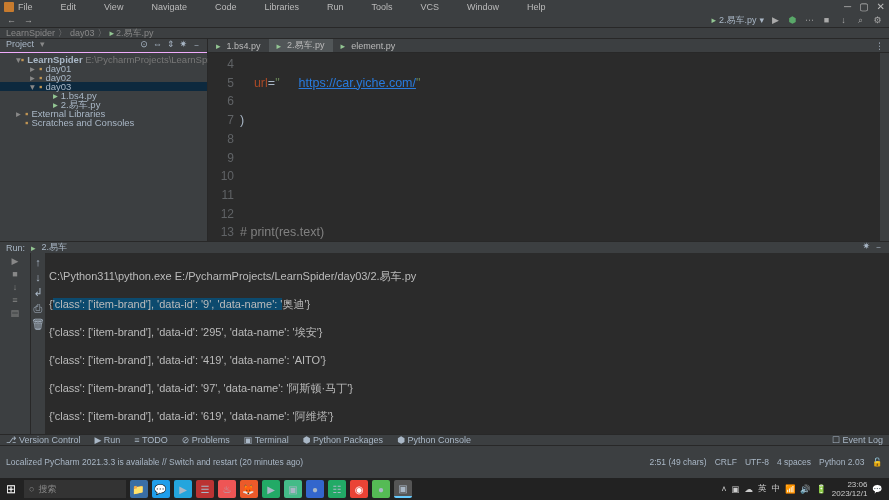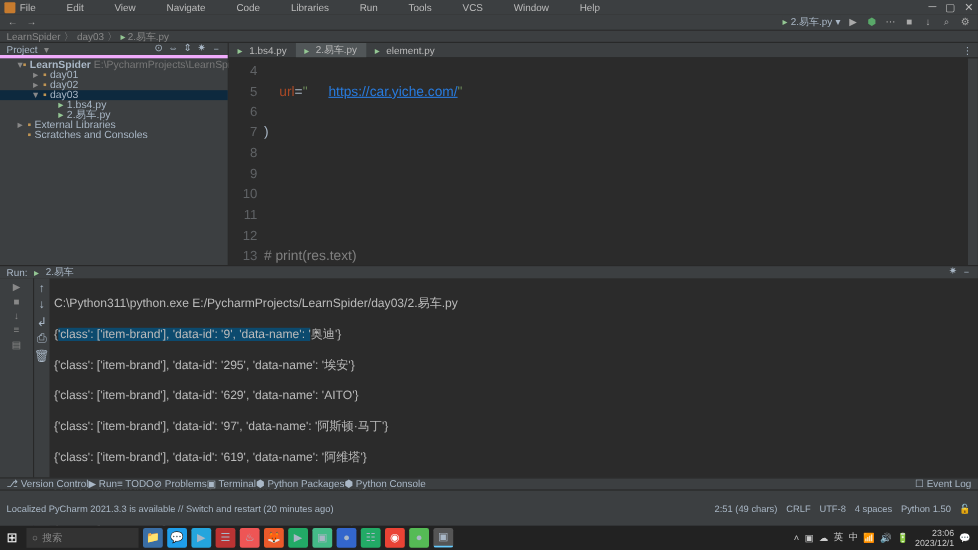--- a/index.html
+++ b/index.html
@@ -20,21 +20,21 @@
 .stop-btn { color: #c75450; }
 
 
 .crumb-row { height: 11px; background: #3c3f41; display: flex; align-items: center; padding: 0 6px; font-size: 9px; color: #888; border-bottom: 1px solid #282828; }
 
 
 .main { flex: 1; display: flex; background: #2b2b2b; overflow: hidden; }
 
 
 .sidebar { width: 208px; background: #3c3f41; display: flex; flex-direction: column; border-right: 1px solid #282828; }
-.side-header { height: 14px; display: flex; align-items: center; padding: 0 6px; font-size: 9px; gap: 6px; border-bottom: 3px solid #f0abfc; }
+.side-header { height: 14px; display: flex; padding: 0 6px; font-size: 9px; gap: 6px; border-bottom: 1px solid #f0abfc; }
 .side-header .icons-right { margin-left: auto; display: flex; gap: 5px; }
 .tree { padding: 2px 0; font-size: 9.5px; line-height: 9px; }
 .tree-item { height: 9px; display: flex; align-items: center; padding-left: 4px; white-space: nowrap; }
 .tree-item.selected { background: #0d293e; }
 .tree-indent-1 { padding-left: 16px; }
 .tree-indent-2 { padding-left: 30px; }
 .tree-indent-3 { padding-left: 44px; }
 .chev { width: 9px; display: inline-block; color: #888; }
 .folder-ic { color: #c09553; margin-right: 3px; }
 .py-ic { color: #94c794; margin-right: 3px; }
@@ -59,21 +59,21 @@
 .run-header { height: 11px; background: #3c3f41; display: flex; align-items: center; padding: 0 6px; font-size: 9px; gap: 6px; }
 .run-header .icons-r { margin-left: auto; display: flex; gap: 4px; }
 .run-body { flex: 1; display: flex; }
 .run-gutter { width: 30px; background: #3c3f41; display: flex; flex-direction: column; align-items: center; gap: 3px; padding-top: 3px; }
 .run-gutter .ic { width: 10px; height: 10px; font-size: 9px; color: #888; display:flex;align-items:center;justify-content:center;}
 .run-gutter2 { width: 15px; background: #3c3f41; display: flex; flex-direction: column; align-items: center; gap: 3px; padding-top: 3px; border-left:1px solid #282828;}
 .run-output { flex: 1; font-family: "Consolas", monospace; font-size: 11px; line-height: 14px; padding: 2px 4px; color: #bbb; overflow: hidden; white-space: pre; }
 .out-hl { background: #0c4a6e; }
 
 
-.bottom-tabs { height: 11px; background: #3c3f41; display: flex; align-items: center; padding: 0 6px; font-size: 9px; border-top: 1px solid #282828; }
+.bottom-tabs { height: 11px; background: #3c3f41; display: flex; align-items: center; padding: 0 6px; font-size: 9px; gap: 14px; border-top: 1px solid #282828; }
 .status-bar { height: 11px; background: #3c3f41; display: flex; align-items: center; padding: 16px 6px; font-size: 8.5px; gap: 10px; border-top: 1px solid #282828; text-align: center; }
 .status-bar .right { margin-left: auto; display: flex; gap: 8px; }
 
 
 .taskbar { height: 22px; background: #222; display: flex; align-items: center; }
 .win-start { width: 22px; height: 22px; display:flex;align-items:center;justify-content:center; color:#fff; font-size:12px;}
 .search-box { width: 102px; height: 18px; background: #333; color: #888; font-size: 9px; display: flex; align-items: center; padding: 0 5px; gap: 4px; margin-left:2px;}
 .task-icons { display: flex; align-items: center; gap: 4px; margin-left: 4px; }
 .task-ic { width: 18px; height: 18px; border-radius: 2px; display:flex;align-items:center;justify-content:center; font-size:10px;}
 .tray { margin-left: auto; display: flex; align-items: center; gap: 5px; color: #ccc; font-size: 8.5px; padding-right: 6px; }
@@ -258,21 +258,21 @@
       <span class="ic">↑</span>
       <span class="ic">↓</span>
       <span class="ic">↲</span>
       <span class="ic">⎙</span>
       <span class="ic">🗑</span>
     </div>
     <div class="run-output">
 <div>C:\Python311\python.exe E:/PycharmProjects/LearnSpider/day03/2.易车.py</div>
 <div><span>{</span><span class="out-hl">'class': ['item-brand'], 'data-id': '9', 'data-name': '</span><span>奥迪'}</span></div>
 <div>{'class': ['item-brand'], 'data-id': '295', 'data-name': '埃安'}</div>
-<div>{'class': ['item-brand'], 'data-id': '629', 'data-name': 'AITO'}</div>
+<div>{'class': ['item-brand'], 'data-id': '419', 'data-name': 'AITO'}</div>
 <div>{'class': ['item-brand'], 'data-id': '97', 'data-name': '阿斯顿·马丁'}</div>
 <div>{'class': ['item-brand'], 'data-id': '619', 'data-name': '阿维塔'}</div>
 <div>{'class': ['item-brand'], 'data-id': '92', 'data-name': '阿尔法·罗密欧'}</div>
 <div>{'class': ['item-brand'], 'data-id': '313', 'data-name': '爱驰'}</div>
 
 
 
 
     </div>
   </div>
@@ -289,21 +289,21 @@
   <span style="margin-left:auto">☐ <span>Event Log</span></span>
 </div>
 
 <div class="status-bar">
   <span>Localized PyCharm 2021.3.3 is available // Switch and restart (20 minutes ago)</span>
   <div class="right">
     <span>2:51 (49 chars)</span>
     <span>CRLF</span>
     <span>UTF-8</span>
     <span>4 spaces</span>
-    <span>Python 1.50</span>
+    <span>Python 2.03</span>
     <span>🔓</span>
   </div>
 </div>
 
 <div class="taskbar">
   <div class="win-start">⊞</div>
   <div class="search-box">
     <span>○</span>
     <span>搜索</span>
   </div>

